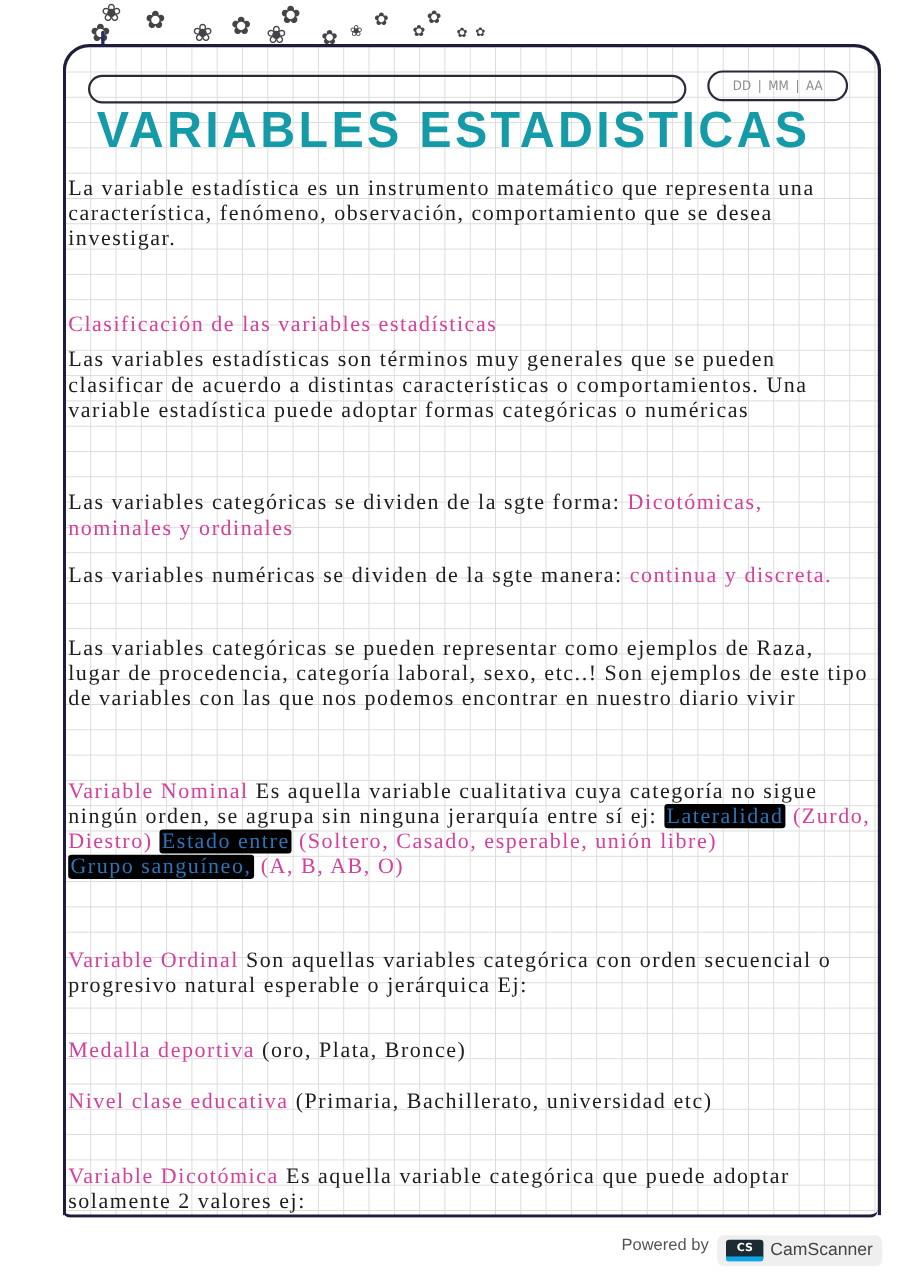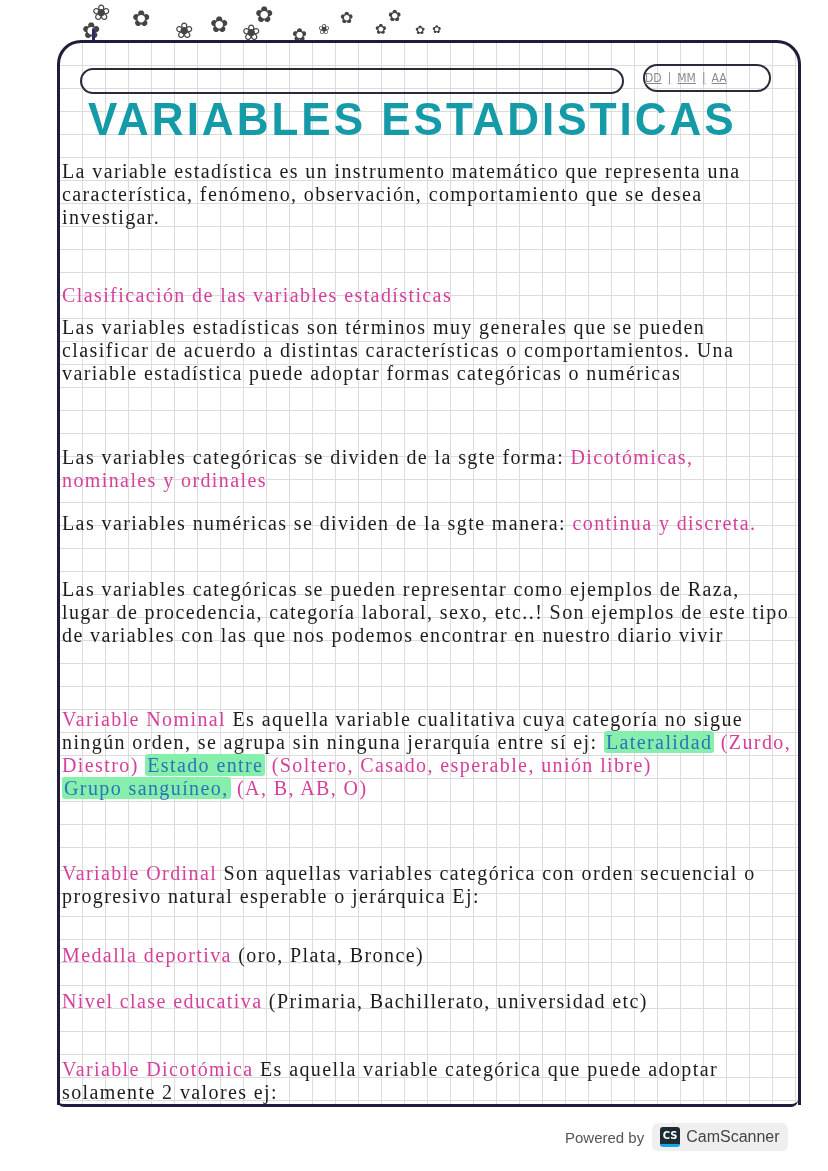--- a/index.html
+++ b/index.html
@@ -14,36 +14,36 @@
           background-image:
             linear-gradient(to right, #dcdcdc 1px, transparent 1px),
             linear-gradient(to bottom, #dcdcdc 1px, transparent 1px);
           background-size:23px 23px; background-position:-1px -1px; }
   .page-bottom { position:absolute; left:57px; top:1100px; width:741px; height:4px;
                  border-bottom:3px solid #1e1e3c; border-radius:0 0 10px 10px; }
   .title-bar { position:absolute; left:80px; top:68px; width:540px; height:22px;
                border:2.5px solid #2a2a3a; border-radius:14px; background:transparent; }
   .date-pill { position:absolute; left:643px; top:64px; width:124px; height:24px;
                border:2px solid #2a2a3a; border-radius:14px; display:flex; align-items:center;
-               justify-content:flex-start; gap:6px; color:#8a8a8a; font-size:12px; font-family:"DejaVu Sans Condensed","DejaVu Sans",sans-serif;text-decoration:underline; }
+               justify-content:center; gap:6px; color:#8a8a8a; font-size:12px; font-family:"DejaVu Sans Condensed","DejaVu Sans",sans-serif; }
   .date-pill .sep { color:#8a8a8a; }
   .title { position:absolute; left:88px; top:94px; color:#159aa8; font-family:"Liberation Sans", sans-serif;
            font-weight:bold; font-size:44px; letter-spacing:3px; transform:scaleY(1.05); white-space:nowrap; }
   .content { position:absolute; left:62px; top:160px; width:730px; }
   .para { font-family:Liberation Serif, serif; font-size:20px; line-height:23px; color:#1d1d1d;
           letter-spacing:1.4px; margin:0; }
   .pink { color:#d4409a; }
-  .hl { background:#86efac; color:#2c74b8; padding:0 2px; border-radius:3px; }
+  .hl { background:#000000; color:#2c74b8; padding:0 2px; border-radius:3px; }
   .block { position:absolute; left:0; width:730px; }
-  .footer { position:absolute; left:565px; top:1123px; display:flex; align-items:center; gap:8px; }
+  .footer { position:absolute; left:565px; top:1123px; display:flex; gap:8px; }
   .footer .powered { color:#555; font-size:15px; font-family:"Liberation Sans", sans-serif; }
   .footer .cs-badge { display:flex; align-items:center; gap:6px; background:#efefef; border-radius:6px; padding:4px 8px; }
-  .footer .cs-logo { width:20px; height:20px; background:#1b2b33; color:#fff; font-size:10px; font-weight:bold;
+  .footer .cs-logo { width:34px; height:20px; background:#1b2b33; color:#fff; font-size:10px; font-weight:bold;
                      display:flex; align-items:center; justify-content:center; border-radius:3px;
-                     border-bottom:3px solid #0ea5e9; box-sizing:border-box; font-family:"DejaVu Sans", sans-serif; }
+                     border-bottom:5px solid #0ea5e9; box-sizing:border-box; font-family:"DejaVu Sans", sans-serif; }
   .footer .cs-name { color:#444; font-size:16px; font-family:"Liberation Sans", sans-serif; font-weight:normal; }
 </style>
 </head>
 <body>
 
 <div class="flowers">
   <span style="left:12px;top:20px">✿</span>
   <span style="left:22px;top:2px">❀</span>
   <span style="left:62px;top:8px">✿</span>
   <span style="left:105px;top:20px">❀</span>

